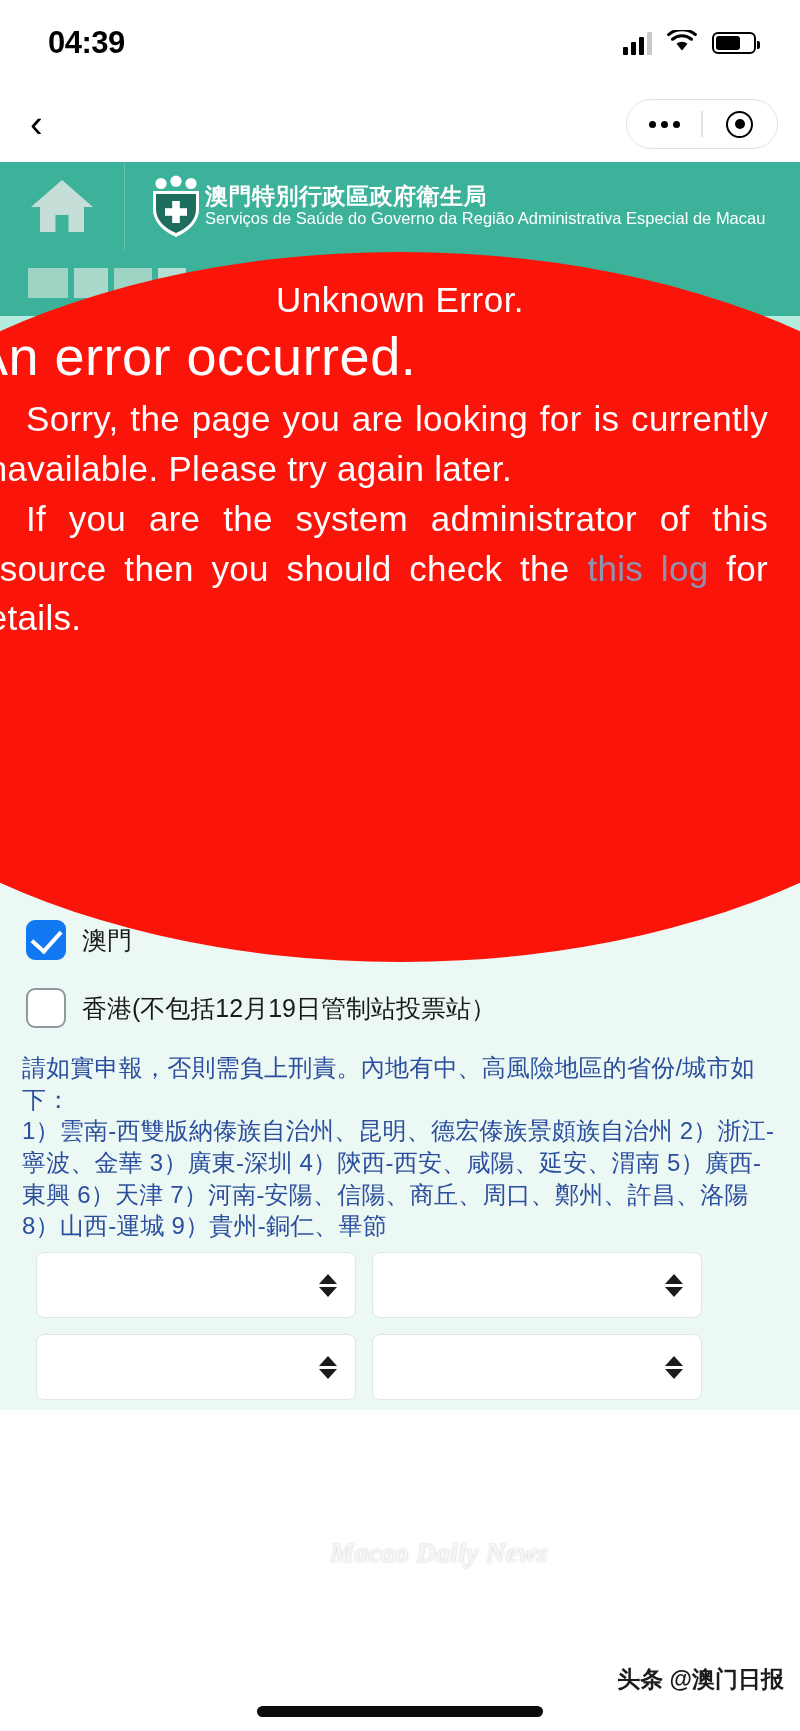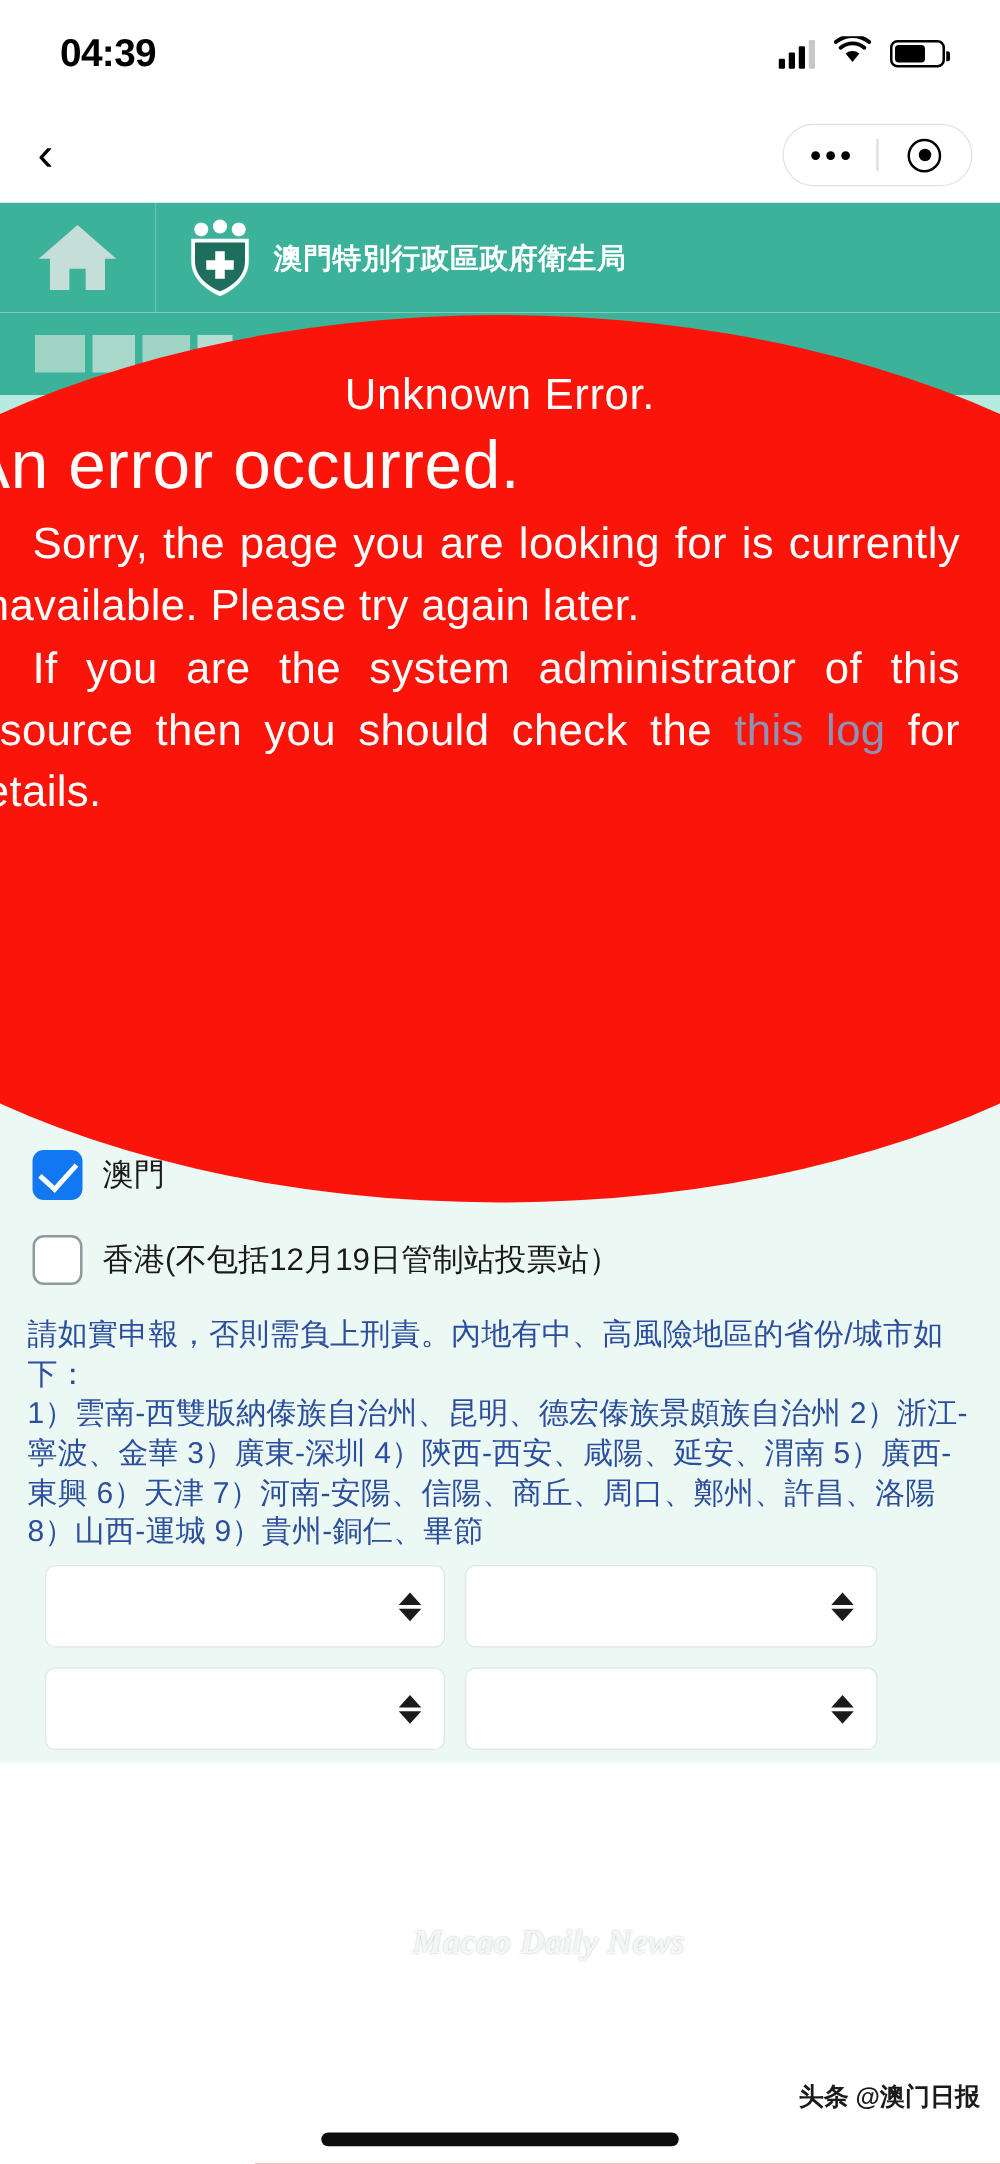--- a/index.html
+++ b/index.html
@@ -60,21 +60,21 @@
   .home-cell{ width:125px; display:flex; align-items:center; justify-content:center; height:100%;
     border-right:1.5px solid #62c2ae;}
   .house{ width:62px;height:52px; position:relative;}
   .house .roof{
     position:absolute; top:0; left:50%; transform:translateX(-50%);
     width:0;height:0;border-left:31px solid transparent;border-right:31px solid transparent;
     border-bottom:27px solid #c5ded8;
   }
   .house .body{ position:absolute; bottom:0; left:9px; width:44px;height:28px;background:#c5ded8;}
   .house .door{ position:absolute; bottom:0; left:50%; transform:translateX(-50%); width:13px;height:17px;background:#3cb29a;}
-  .logo-cell{ display:flex; align-items:center; gap:14px; padding-left:22px;}
+  .logo-cell{ display:flex; align-items:center; padding-left:22px;}
   .shield{ width:58px;height:62px; position:relative; flex:0 0 auto;}
   .shield svg{ display:block; }
   .gov-txt .cn{ font-size:23px; font-weight:700; line-height:1.15; letter-spacing:0.5px;}
   .gov-txt .pt{ font-size:16.5px; line-height:1.2; font-weight:400; }
 
   
   .page{ background:#ecf8f3; width:100%; position:relative; }
 
   .teal-band{ background:#3cb29a; height:66px; display:flex; align-items:center; padding-left:28px;}
   .redacted{ display:flex; gap:6px;}
@@ -121,42 +121,42 @@
   .chev i.up{ border-bottom:10px solid #1b1b1b;}
   .chev i.dn{ border-top:10px solid #1b1b1b;}
 
   
   .errcircle{
     position:absolute; left:50%; transform:translateX(-50%);
     top:252px; width:1270px; height:710px; background:#fb1409;
     border-radius:50%; z-index:30; overflow:hidden;
     display:flex; flex-direction:column; align-items:center;
   }
-  .err-inner{ width:740px; margin:16px auto; padding-top:28px; color:#fff;}
+  .err-inner{ width:740px; margin:0 auto; padding-top:28px; color:#fff;}
   .err-h1{ font-size:35px; text-align:center; font-weight:400; letter-spacing:0.5px; margin-bottom:6px;}
   .err-h2{ font-size:54px; font-weight:400; text-align:left; letter-spacing:0.5px; line-height:1.12; margin-left:-58px; margin-bottom:8px;}
   .err-p{
     font-size:35px; line-height:1.42; text-align:justify; text-align-last:left;
     letter-spacing:0.3px; margin-left:-62px; width:800px;
   }
   .err-p.indent{ text-indent:58px; }
   .err-link{ color:#8f93b3; }
   .err-sig{ font-size:35px; font-style:italic; margin-left:-10px; margin-top:16px;}
 
   
   .wm-macao{
     position:absolute; left:330px; top:1538px; z-index:25;
     font-family:"Liberation Serif",serif; font-style:italic; font-weight:700;
     font-size:27px; color:rgba(255,255,255,0.82);
     text-shadow:0 0 2px rgba(120,140,135,0.55);
     letter-spacing:0.5px; pointer-events:none;
   }
   .wm-toutiao{
     position:absolute; right:16px; top:1664px; z-index:25;
-    font-size:20px; font-weight:700; color:#1b1b1b; pointer-events:none;
+    font-size:23px; font-weight:700; color:#1b1b1b; pointer-events:none;
   }
 
   
   .homebar{
     position:absolute; left:50%; transform:translateX(-50%); bottom:14px;
     width:286px; height:11px; background:#0c0c0c; border-radius:6px; z-index:40;
   }
 </style>
 </head>
 <body>
@@ -217,20 +217,21 @@
         <circle cx="29" cy="6.2" r="5.6" fill="#ffffff"></circle>
         <circle cx="44" cy="8.5" r="5.6" fill="#ffffff"></circle>
         <path d="M6 16 h46 v18 c0 14 -12 23 -23 28 C18 57 6 48 6 34 Z" fill="#ffffff"></path>
         <path d="M9 19 h40 v15 c0 12 -10 20 -20 24 C19 54 9 46 9 34 Z" fill="#1d6e5d"></path>
         <rect x="25.2" y="26" width="7.6" height="22" fill="#ffffff"></rect>
         <rect x="18" y="33.2" width="22" height="7.6" fill="#ffffff"></rect>
       </svg>
     </span>
     <span class="gov-txt">
       <span class="cn">澳門特別行政區政府衛生局</span><br>
+      <span class="pt">Serviços de Saúde do Governo da Região Administrativa Especial de Macau</span>
     </span>
   </div>
 </div>
 
 <div class="page">
 
   <div class="teal-band">
     <span class="redacted">
         <b></b>
         <b></b>

